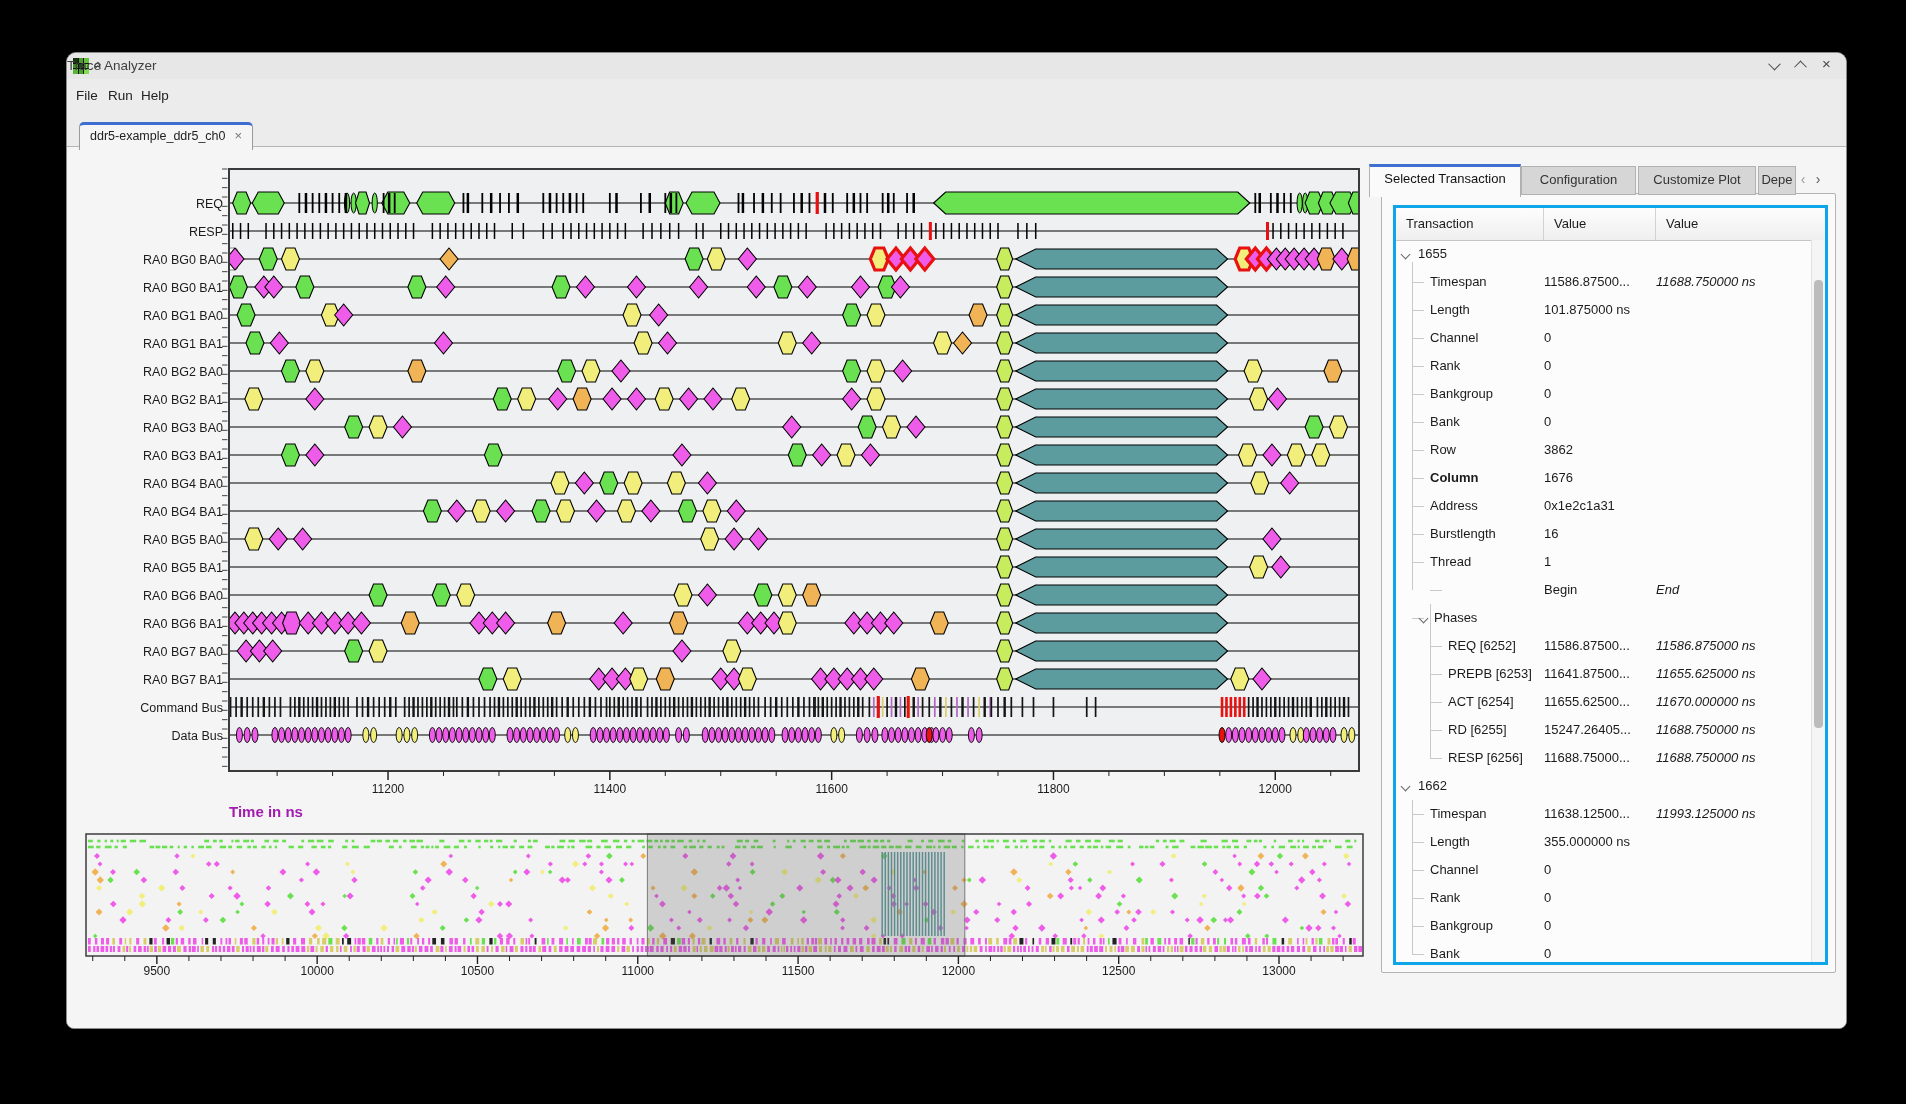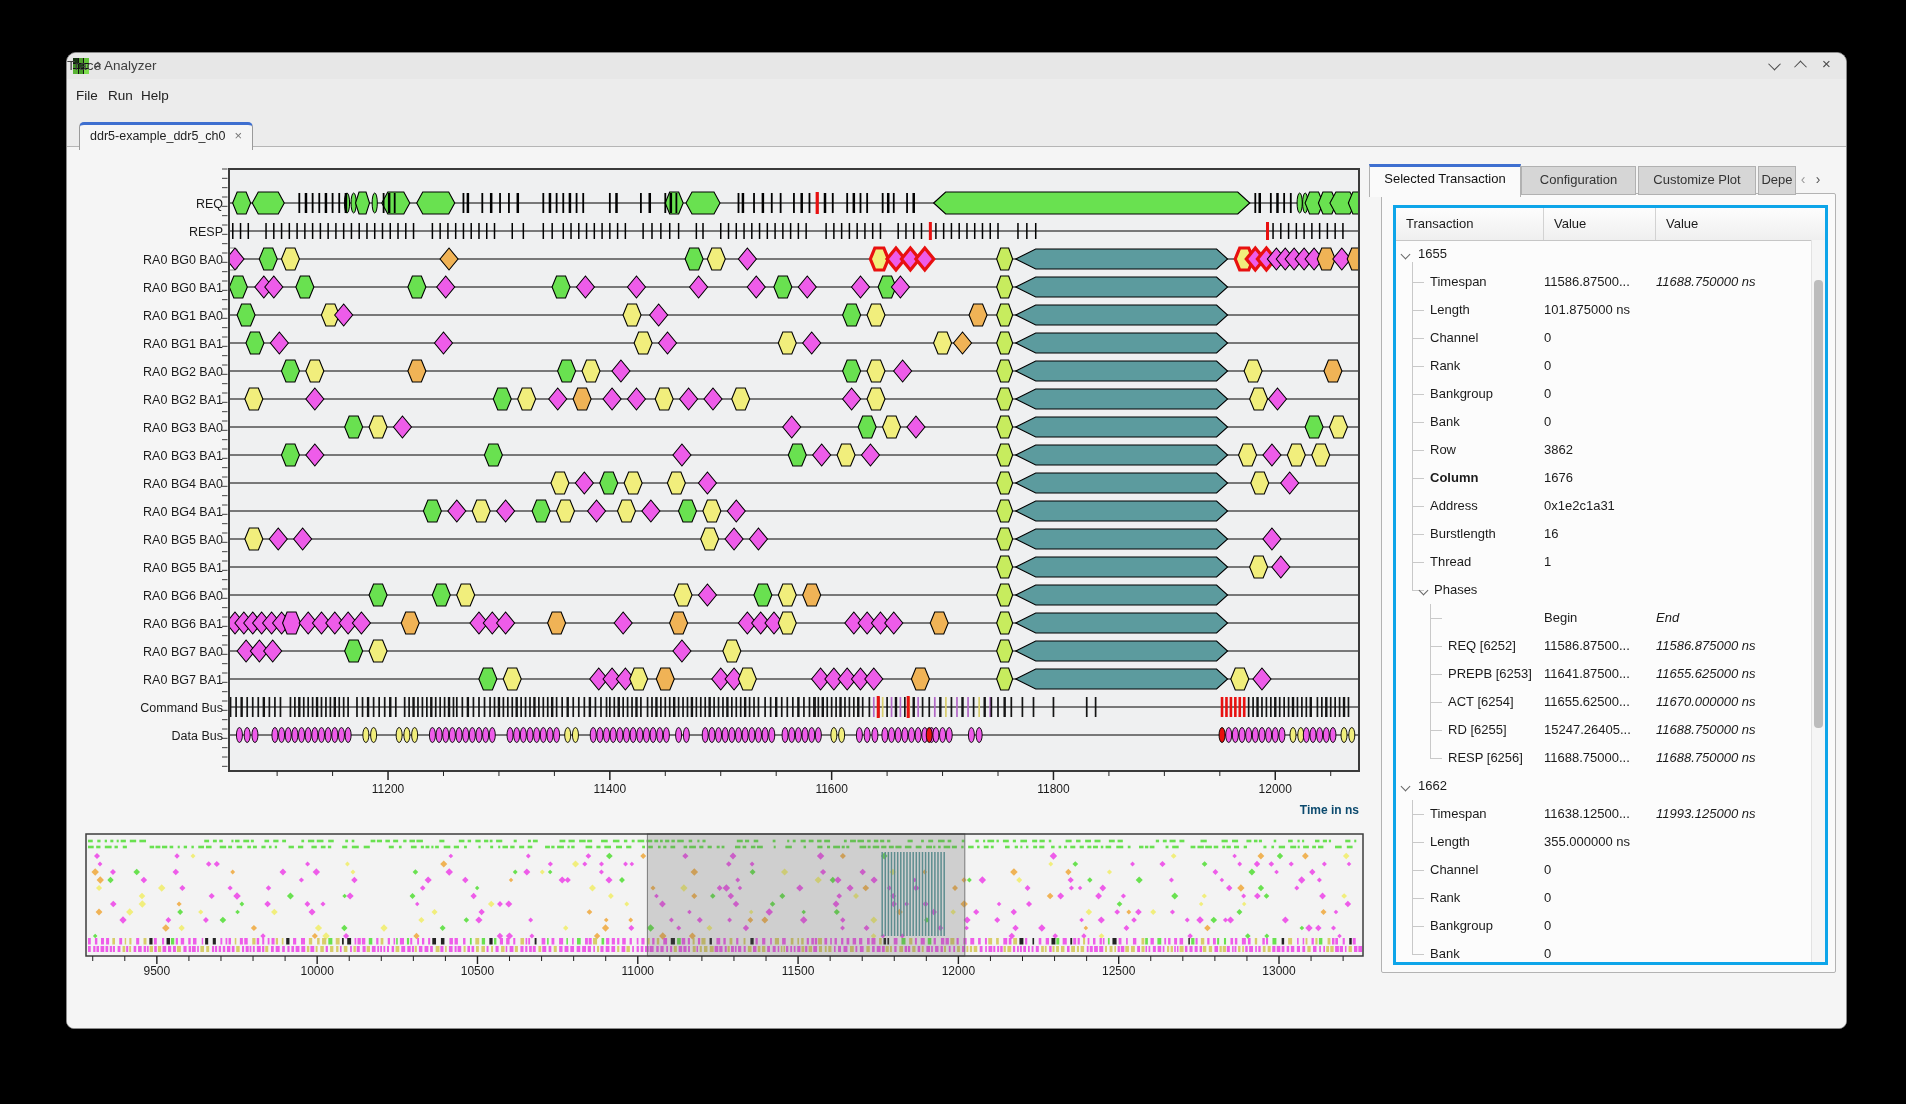--- a/index.html
+++ b/index.html
@@ -30,22 +30,22 @@
   .menu-item{position:absolute;top:7px;height:20px;line-height:20px;font-size:13.5px;color:#222;
     padding:0 5px;cursor:default;}
   
   #doc-tab{position:absolute;left:12px;top:69px;height:25px;background:#f5f5f5;
     border:1px solid #9a9a9a;border-bottom:none;border-top:3px solid #3e6fd0;
     border-radius:5px 5px 0 0;padding:0 10px;line-height:21px;font-size:12.5px;color:#222;z-index:3;}
   #doc-tab .close{color:#777;margin-left:9px;font-size:13px;}
   #content{position:absolute;left:0;top:93px;right:0;bottom:0;background:#f5f5f5;border-top:1px solid #b5b5b5;}
   
   #mainplot{position:absolute;left:40px;top:100px;width:1270px;height:690px;}
-  #xlabel{position:absolute;left:162px;top:750px;width:1130px;text-align:right;
-    font-size:12px;font-weight:bold;color:#0c4a6e;}
+  #xlabel{position:absolute;left:162px;top:750px;width:1130px;text-align:left;
+    font-size:15px;font-weight:bold;color:#a21caf;}
   #ovplot{position:absolute;left:10px;top:775px;width:1295px;height:160px;}
   svg text{font-family:"Liberation Sans", sans-serif;}
   
   .ptab{position:absolute;height:27px;top:113px;background:#d6d6d6;border:1px solid #b1b1b1;
     text-align:center;font-size:13px;color:#333;line-height:25px;z-index:2;overflow:hidden;white-space:nowrap;}
   .ptab.active{top:111px;height:30px;background:#fafafa;border-top:3px solid #3e6fd0;
     border-bottom:none;line-height:24px;color:#111;z-index:4;}
   .pscroll{position:absolute;top:113px;height:27px;width:14px;font-size:14px;color:#555;
     text-align:center;line-height:26px;z-index:2;}
   #panel-card{position:absolute;left:1314px;top:140px;width:453px;height:778px;background:#fafafa;
@@ -2155,28 +2155,28 @@
           <div class="c1"><span class="stub" style="left: 16px;"></span><span style="padding-left: 34px;">Burstlength</span></div>
           <div class="c2">16</div>
           <div class="c3"></div>
         </div>
         <div class="trow">
           <div class="c1"><span class="stub" style="left: 16px;"></span><span style="padding-left: 34px;">Thread</span></div>
           <div class="c2">1</div>
           <div class="c3"></div>
         </div>
         <div class="trow">
+          <div class="c1"><span class="stub" style="left: 34px;"></span><span style="padding-left: 52px;"></span></div>
+          <div class="c2">Begin</div>
+          <div class="c3">End</div>
+        </div>
+        <div class="trow">
           <div class="c1"><span class="stub" style="left: 16px;"></span><span class="exp" style="left: 24px;"></span><span style="padding-left: 38px;">Phases</span></div>
           <div class="c2"></div>
           <div class="c3"></div>
-        </div>
-        <div class="trow">
-          <div class="c1"><span class="stub" style="left: 34px;"></span><span style="padding-left: 52px;"></span></div>
-          <div class="c2">Begin</div>
-          <div class="c3">End</div>
         </div>
         <div class="trow">
           <div class="c1"><span class="stub" style="left: 34px;"></span><span style="padding-left: 52px;">REQ [6252]</span></div>
           <div class="c2">11586.87500...</div>
           <div class="c3">11586.875000 ns</div>
         </div>
         <div class="trow">
           <div class="c1"><span class="stub" style="left: 34px;"></span><span style="padding-left: 52px;">PREPB [6253]</span></div>
           <div class="c2">11641.87500...</div>
           <div class="c3">11655.625000 ns</div>

